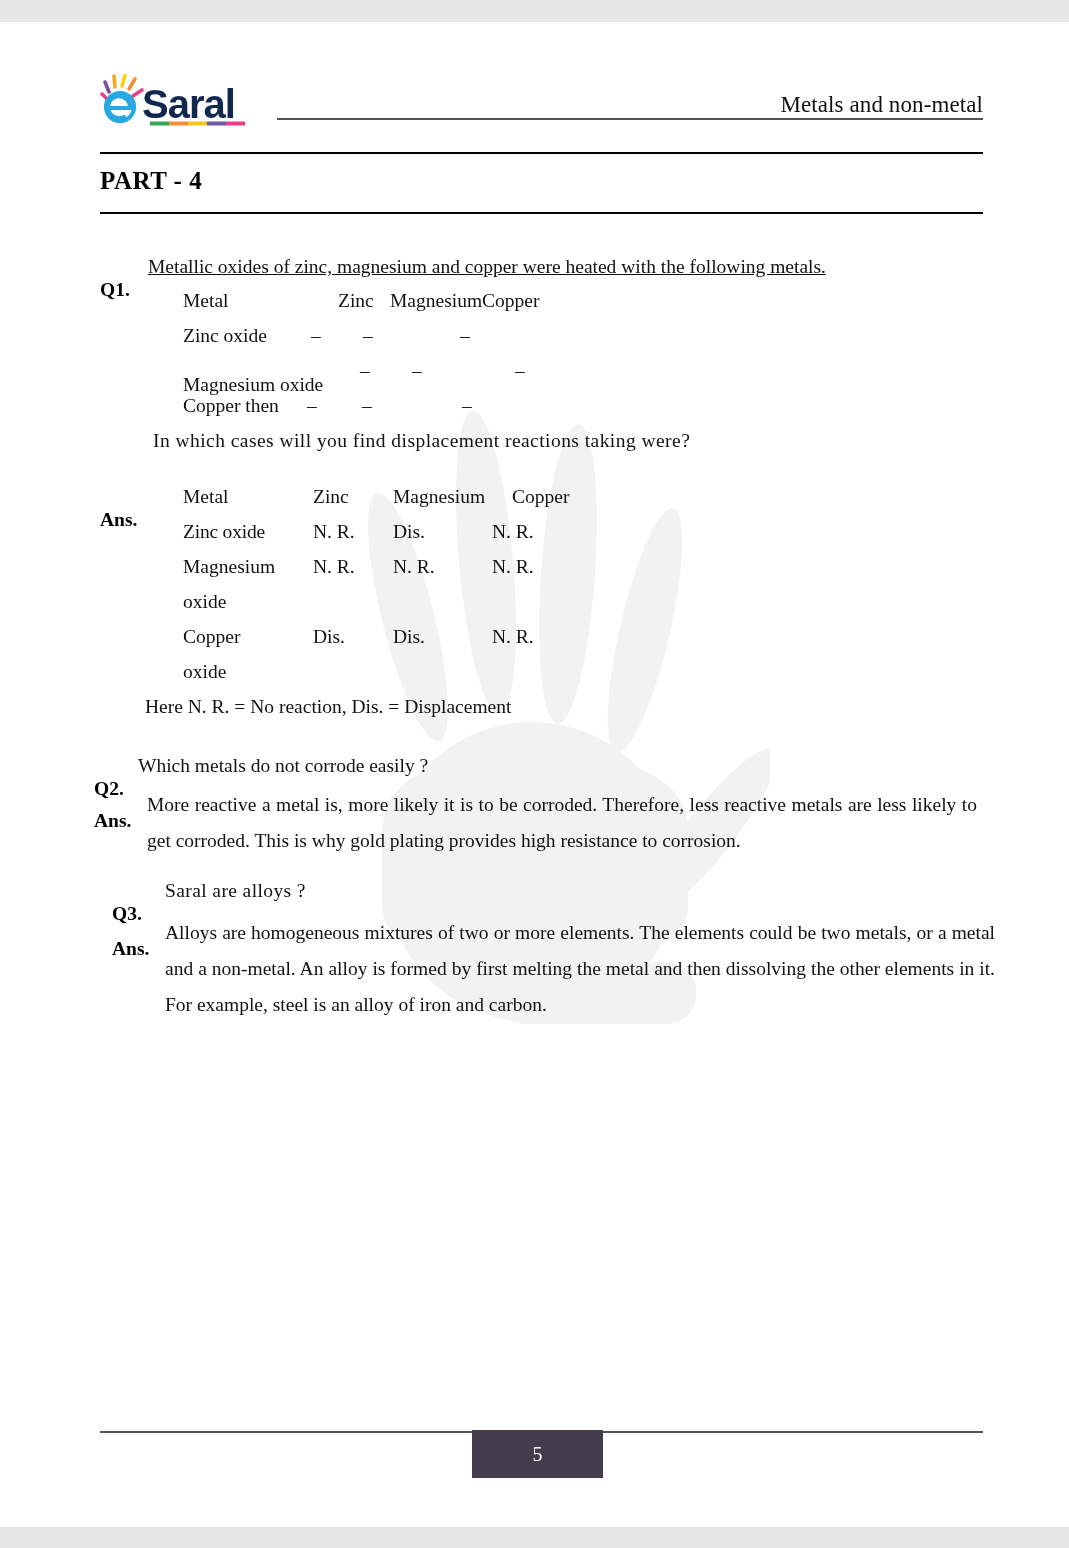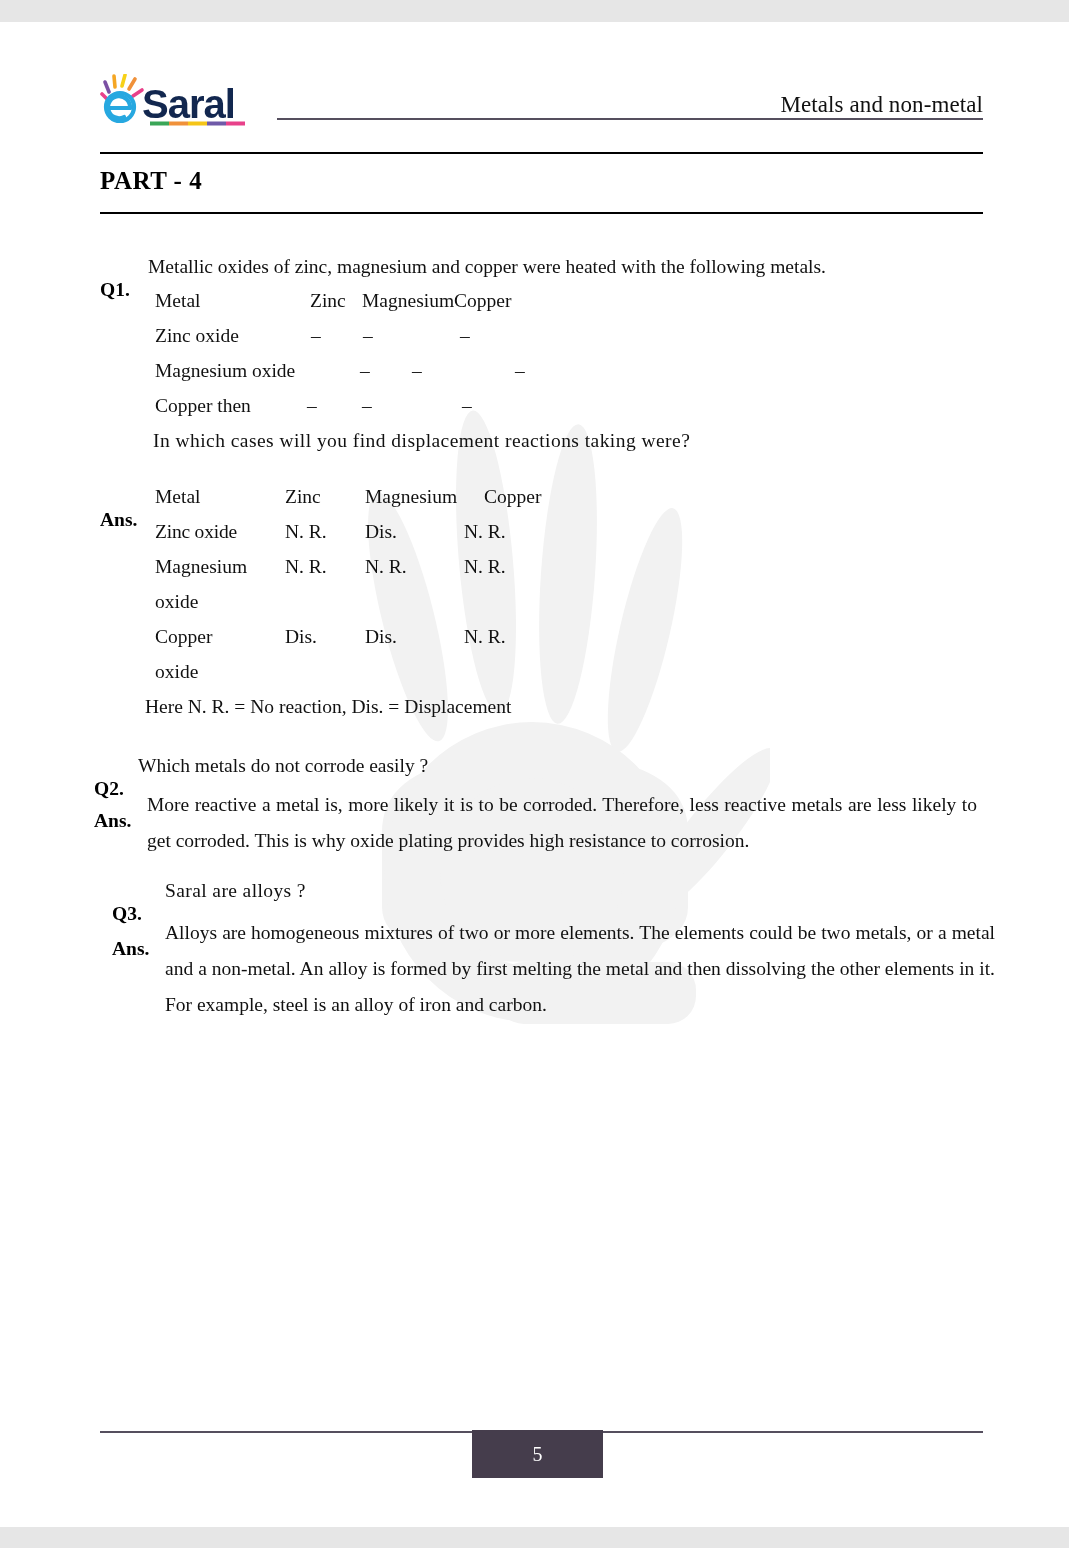--- a/index.html
+++ b/index.html
@@ -134,20 +134,21 @@
     color: #111;
     white-space: nowrap;
   }
 
   
   .cell {
     position: absolute;
     font-size: 19.5px;
     color: #111;
     white-space: nowrap;
+    margin-left: 28px;
   }
   .dash {
     position: absolute;
     font-size: 19.5px;
     color: #111;
   }
 
   
   #footer-rule {
     position: absolute;
@@ -242,32 +243,32 @@
       <div id="header-title">Metals and non-metal</div>
     </div>
 
     <div id="part-band">
       <div id="part-title">PART - 4</div>
     </div>
 
     <div class="qa-block" style="left:100px; top:225px; width:883px; height:215px;">
 
       <div class="lbl" style="top:9px;">Q1.</div>
-      <div class="line" style="left:48px; top:9px;">Metallic oxides of zinc, magnesium and copper were heated with the following metals.</div>
+      <div class="line" style="left:48px; top:9px;text-decoration:underline;">Metallic oxides of zinc, magnesium and copper were heated with the following metals.</div>
 
       <div class="cell" style="left:55px; top:43px;">Metal</div>
       <div class="cell" style="left:210px; top:43px;">Zinc</div>
       <div class="cell" style="left:262px; top:43px;">MagnesiumCopper</div>
 
       <div class="cell" style="left:55px; top:78px;">Zinc oxide</div>
       <div class="dash" style="left:211px; top:78px;">–</div>
       <div class="dash" style="left:263px; top:78px;">–</div>
       <div class="dash" style="left:360px; top:78px;">–</div>
 
-      <div class="cell" style="left:55px; top:113px;text-align:right;">Magnesium oxide</div>
+      <div class="cell" style="left:55px; top:127px;text-align:right;">Magnesium oxide</div>
       <div class="dash" style="left:260px; top:113px;">–</div>
       <div class="dash" style="left:312px; top:113px;">–</div>
       <div class="dash" style="left:415px; top:113px;">–</div>
 
       <div class="cell" style="left:55px; top:148px;">Copper then</div>
       <div class="dash" style="left:207px; top:148px;">–</div>
       <div class="dash" style="left:262px; top:148px;">–</div>
       <div class="dash" style="left:362px; top:148px;">–</div>
 
       <div class="line" style="left:53px; top:183px; letter-spacing:0.45px;">In which cases will you find displacement reactions taking were?</div>
@@ -300,21 +301,21 @@
       <div class="cell" style="left:364px; top:149px;">N. R.</div>
 
       <div class="line" style="left:45px; top:219px;">Here N. R. = No reaction, Dis. = Displacement</div>
     </div>
 
     <div class="qa-block" style="left:94px; top:730px; width:883px; height:95px;">
       <div class="lbl" style="top:3px;">Q2.</div>
       <div class="line" style="left:44px; top:3px;">Which metals do not corrode easily ?</div>
 
       <div class="lbl" style="top:35px;">Ans.</div>
-      <div class="para" style="position:absolute; left:53px; top:35px; width:830px;">More reactive a metal is, more likely it is to be corroded. Therefore, less reactive metals are less likely to get corroded. This is why oxide plating provides high resistance to corrosion.</div>
+      <div class="para" style="position:absolute; left:53px; top:35px; width:830px;">More reactive a metal is, more likely it is to be corroded. Therefore, less reactive metals are less likely to get corroded. This is why gold plating provides high resistance to corrosion.</div>
     </div>
 
     <div class="qa-block" style="left:112px; top:855px; width:883px; height:135px;text-decoration:underline;">
       <div class="lbl" style="top:3px;">Q3.</div>
       <div class="line" style="left:53px; top:3px; letter-spacing:0.4px;">Saral are alloys ?</div>
 
       <div class="lbl" style="top:38px;">Ans.</div>
       <div class="para" style="position:absolute; left:53px; top:38px; width:830px;">Alloys are homogeneous mixtures of two or more elements. The elements could be two metals, or a metal and a non-metal. An alloy is formed by first melting the metal and then dissolving the other elements in it. For example, steel is an alloy of iron and carbon.</div>
     </div>
 

